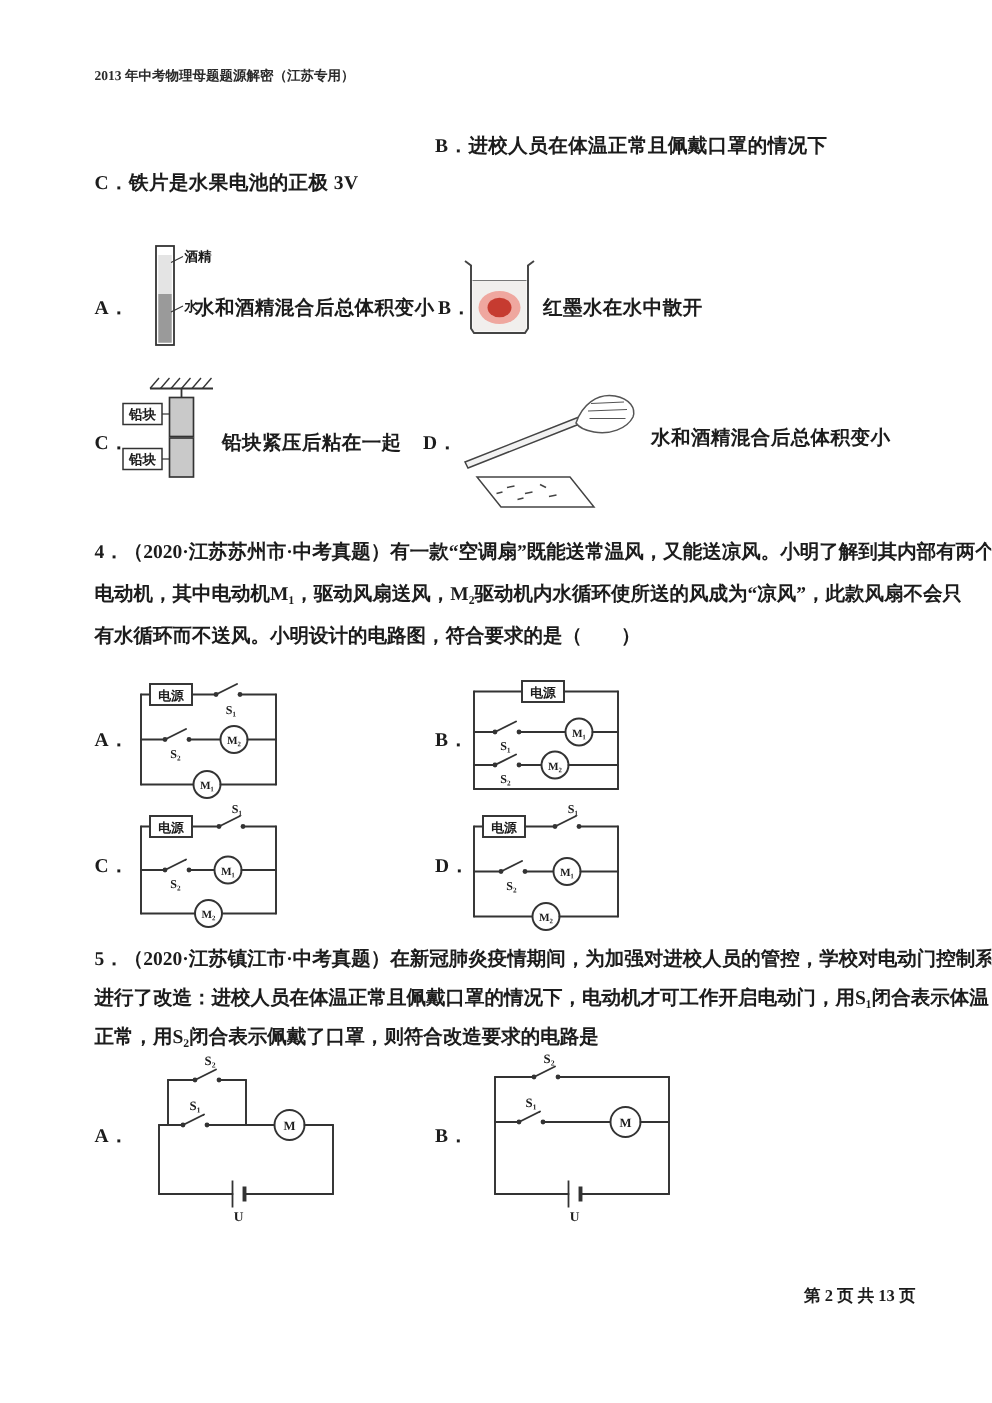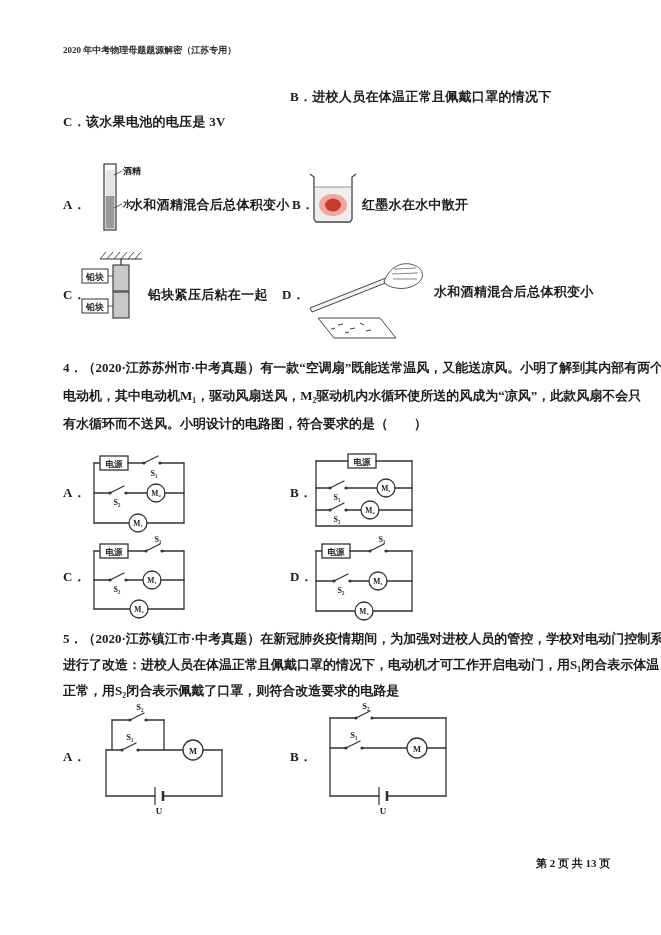--- a/index.html
+++ b/index.html
@@ -18,24 +18,24 @@
   svg { display:block; }
   svg text { font-family:"Liberation Serif","DejaVu Serif",serif; font-weight:bold; fill:#1c1c1c; }
   .wire { stroke:#333; stroke-width:1.3; fill:none; stroke-linecap:round; }
   .dot  { fill:#333; }
 </style>
 </head>
 <body>
 
 <div class="page">
 
-  <div class="hdr">2020 年中考物理母题题源解密（江苏专用）</div>
+  <div class="hdr">2013 年中考物理母题题源解密（江苏专用）</div>
 
   <div class="abs txt" style="left:290px;top:88px">B．进校人员在体温正常且佩戴口罩的情况下</div>
-  <div class="abs txt" style="left:63px;top:113px">C．该水果电池的电压是 3V</div>
+  <div class="abs txt" style="left:63px;top:113px">C．铁片是水果电池的正极 3V</div>
 
 
   <div class="abs txt" style="left:63px;top:196px">A．</div>
 
   <svg class="abs" style="left:84px;top:162px" width="60" height="72" viewBox="0 0 60 72">
     <rect x="20" y="2" width="12" height="66" fill="#ffffff" stroke="#333" stroke-width="1.2"></rect>
     <rect x="21.5" y="8" width="9" height="26" fill="#e4e4e4"></rect>
     <rect x="21.5" y="34" width="9" height="32.5" fill="#9a9a9a"></rect>
     <line x1="30" y1="13" x2="38" y2="9" stroke="#333" stroke-width="0.8"></line>
     <text x="39" y="12" font-size="9">酒精</text>

